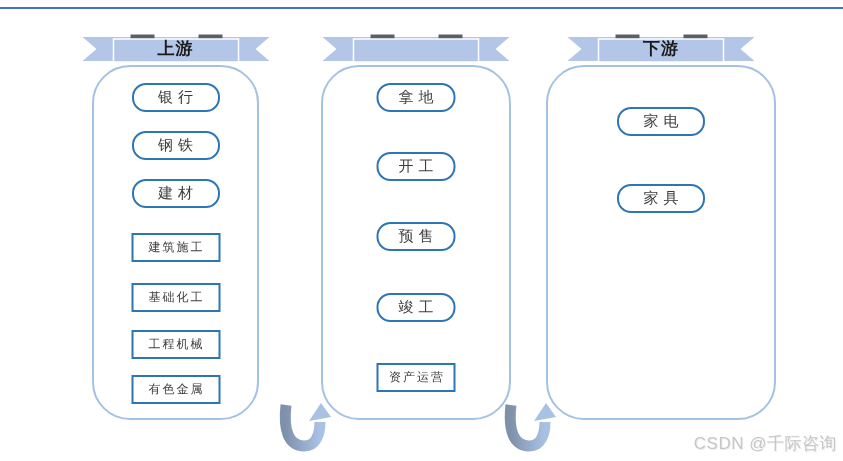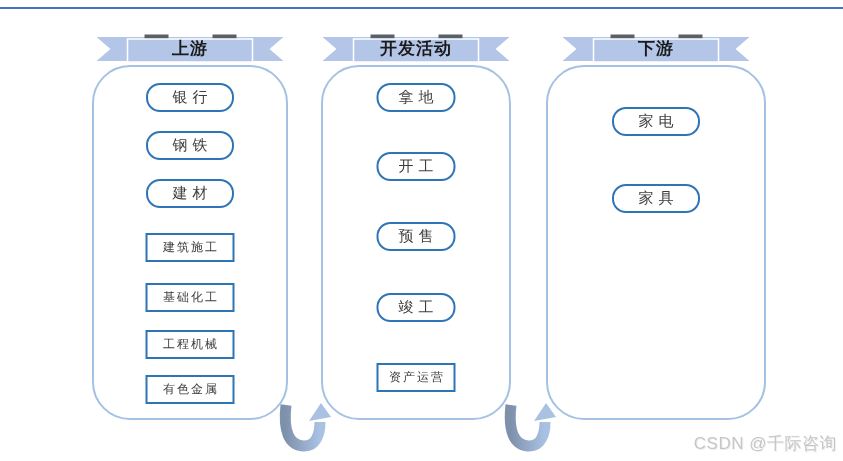--- a/index.html
+++ b/index.html
@@ -4,23 +4,23 @@
 <style>
   html,body{margin:0;padding:0;background:#ffffff;}
   .canvas{
     position:relative;width:843px;height:461px;background:#ffffff;overflow:hidden;
     font-family:"Liberation Sans",sans-serif;
   }
   .topline{
     position:absolute;left:0;top:7px;width:843px;height:2px;background:#4472c4;
   }
   .column{position:absolute;top:33px;height:424px;}
-  .col-1{left:92px;width:196px;}
+  .col-1{left:92px;width:167px;}
   .col-2{left:321px;width:190px;}
-  .col-3{left:546px;width:220px;}
+  .col-3{left:546px;width:196px;padding-left:34px;}
   .container{
     position:absolute;top:32px;left:0;width:100%;height:355px;
     border:2px solid #a5c2e4;border-radius:38px;background:#ffffff;box-sizing:border-box;
   }
   .banner{position:absolute;top:0;left:50%;transform:translateX(-50%);width:187px;height:29px;z-index:3;}
   .banner svg{position:absolute;left:0;top:0;}
   .banner-label{
     position:absolute;left:0;top:3px;width:100%;text-align:center;
     font-size:17px;font-weight:bold;color:#1a1a1a;letter-spacing:1px;line-height:26px;
   }
@@ -85,21 +85,20 @@
   </div>
 
   <div class="column col-2">
     <div class="banner">
       <svg width="187" height="29" viewBox="0 0 187 29">
         <polygon points="0,4 187,4 173,16 187,28 0,28 14,16" fill="#b3c6e7"></polygon>
         <rect x="48" y="1.5" width="24" height="5.5" fill="#5a6069"></rect>
         <rect x="116" y="1.5" width="24" height="5.5" fill="#5a6069"></rect>
         <rect x="31" y="6" width="125" height="23" fill="#b3c6e7" stroke="#ffffff" stroke-width="1.5"></rect>
       </svg>
-      <span class="banner-label">开发活动</span>
     </div>
     <div class="container"></div>
     <div class="box lg w90" style="top:50px">
         <span>拿地</span>
       </div>
     <div class="box lg w90" style="top:119px">
         <span>开工</span>
       </div>
     <div class="box lg w90" style="top:189px">
         <span>预售</span>

